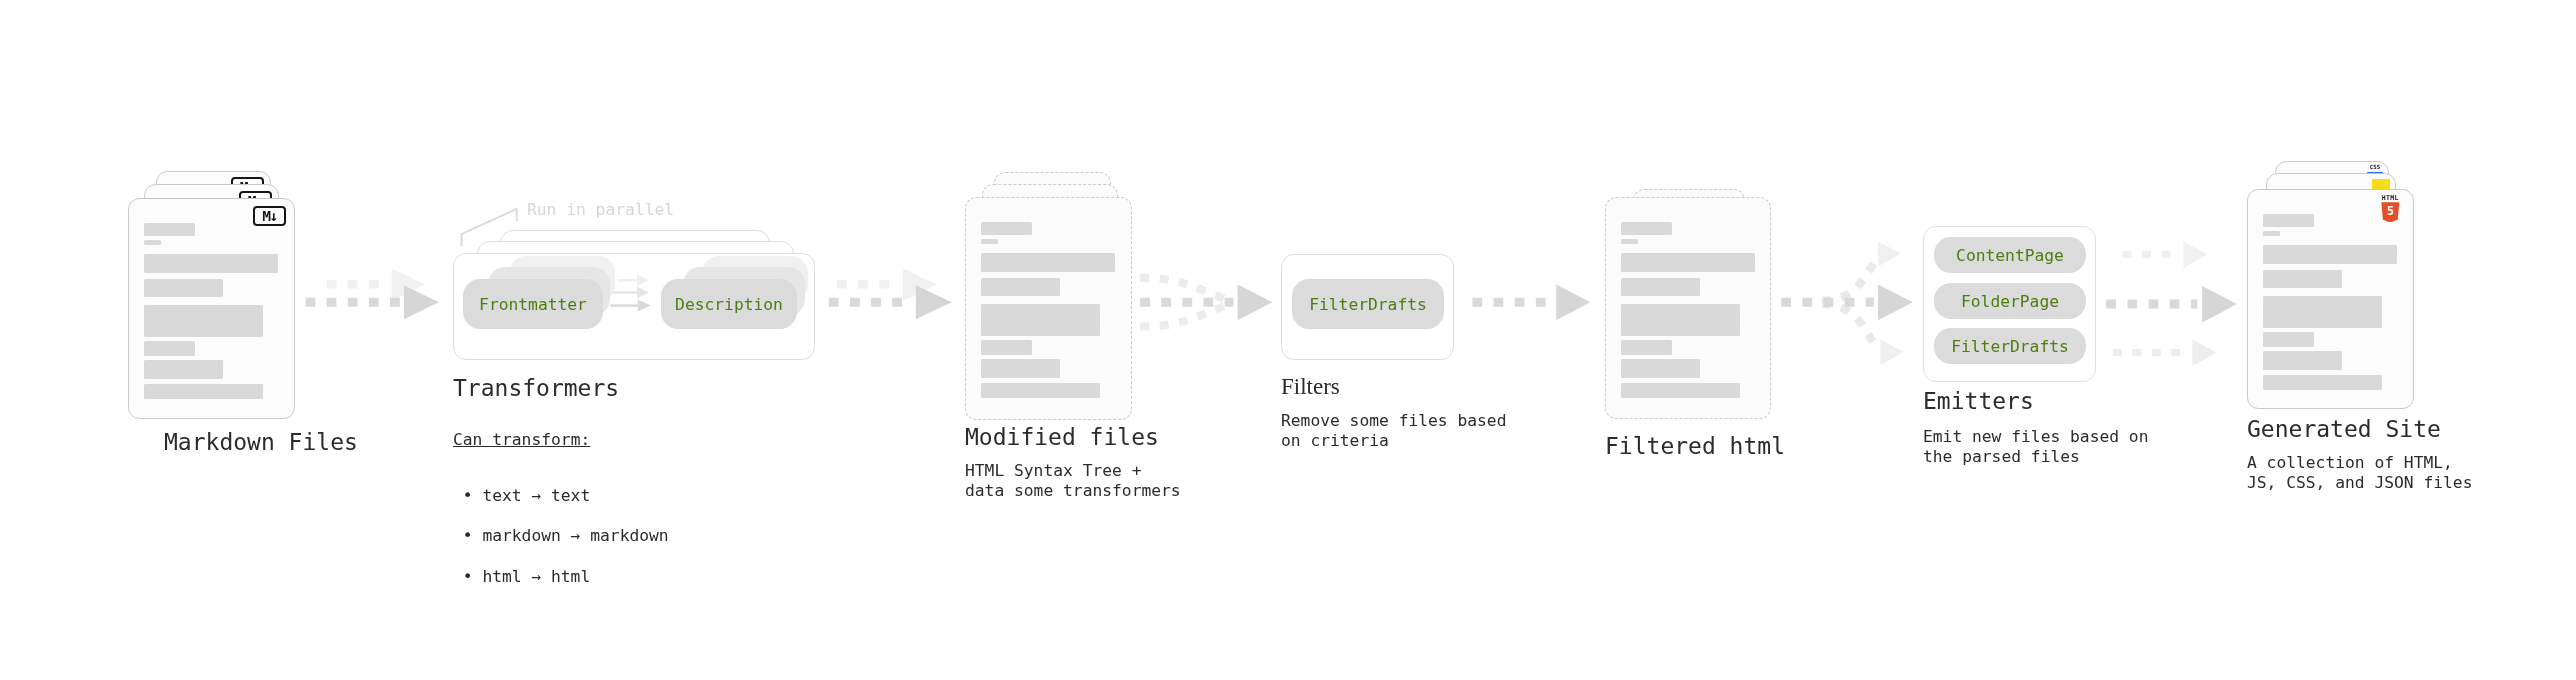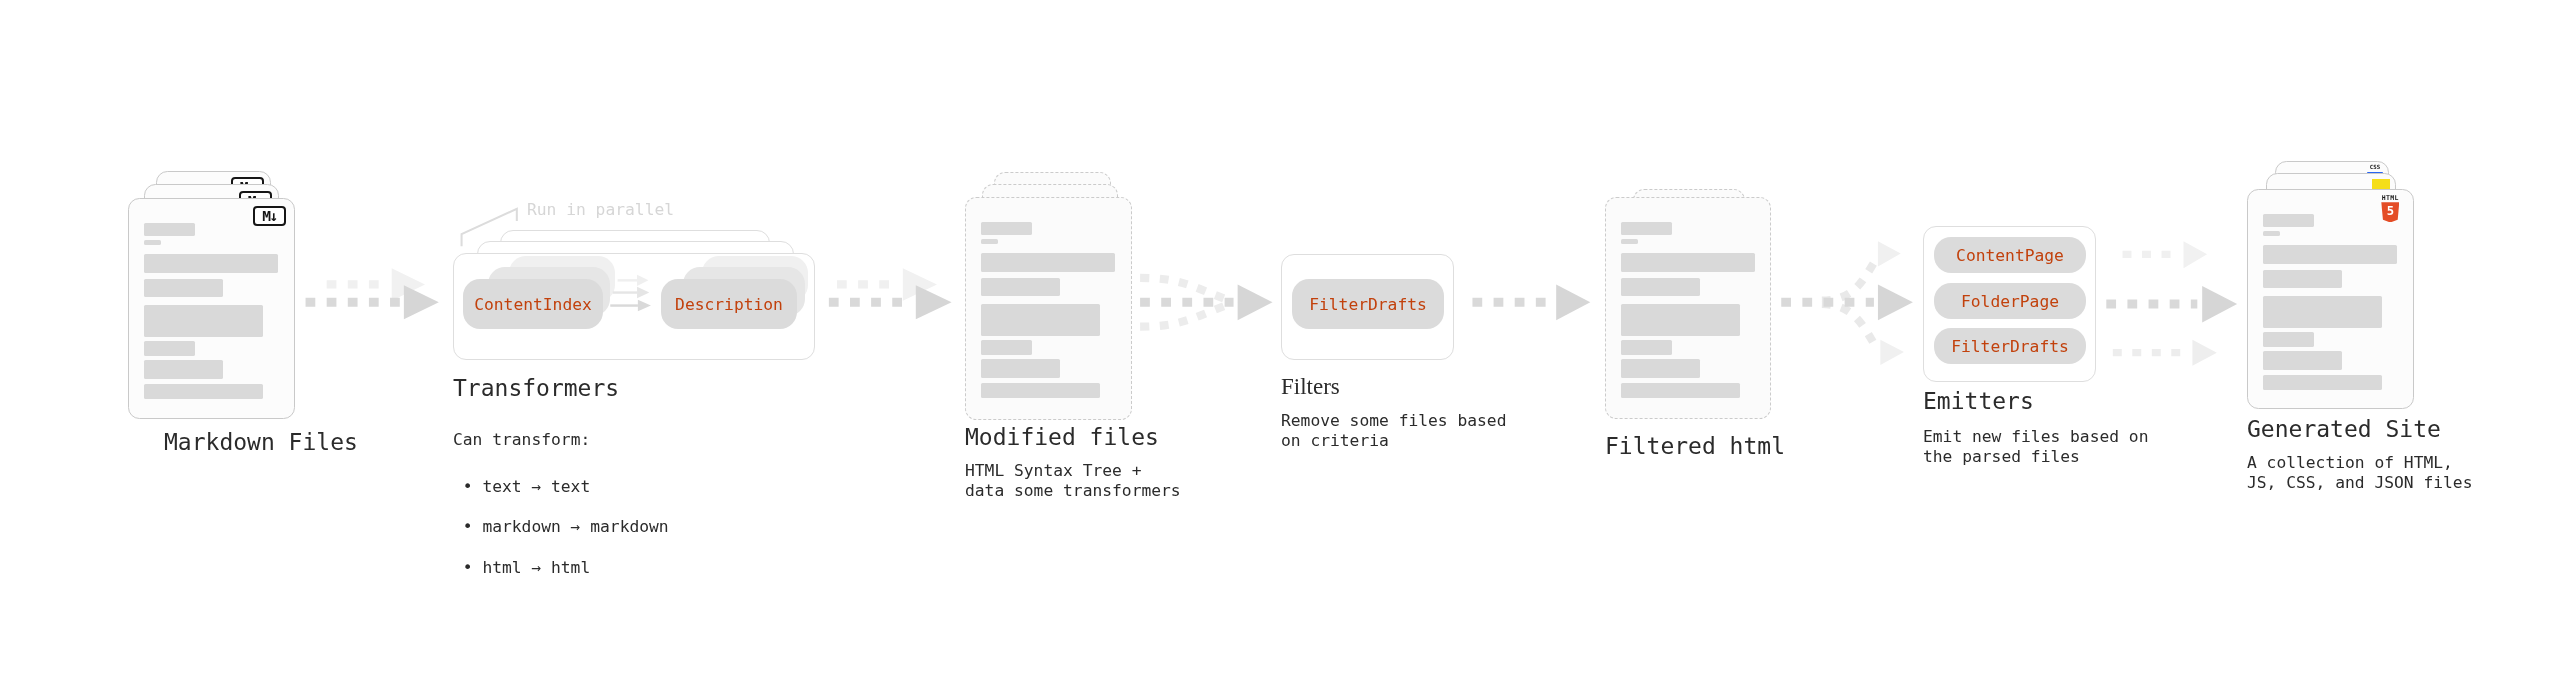--- a/index.html
+++ b/index.html
@@ -33,31 +33,31 @@
   .js-icon{position:absolute;background:#F5DE19;width:18px;height:10.6px;}
   .css-icon{position:absolute;width:16.3px;text-align:center;}
   .css-word{font-size:5.7px;font-weight:bold;color:#161616;line-height:5.7px;}
   .css-bar{margin-top:0.8px;height:3.3px;background:#2965F1;border-radius:0.8px;}
 
   
   .gbox{position:absolute;background:#ffffff;border:1.6px solid #dedede;border-radius:13px;}
   .pill{
     position:absolute;background:#dbdbdb;border-radius:17px;
     display:flex;align-items:center;justify-content:center;
-    font-size:16.3px;color:#c2410c;
+    font-size:16.3px;color:#4d7c0f;
   }
   .pill.g2{background:#e6e6e6;}
   .pill.g3{background:#f0f0f0;}
 
   
   .sec-label{position:absolute;font-size:23px;color:#2b2b2b;white-space:nowrap;}
   .sec-sub{position:absolute;font-size:16.3px;line-height:20.3px;color:#2b2b2b;white-space:pre-line;}
   .note-label{position:absolute;font-size:16.3px;color:#d6d6d6;white-space:nowrap;}
   .bullets div{line-height:20.3px;}
-  .bullets .bhead{margin-bottom:6px;}
+  .bullets .bhead{margin-bottom:15px;text-decoration:underline;}
 
   .overlay{position:absolute;left:0;top:0;pointer-events:none;}
 </style>
 </head>
 <body>
 
 <div class="canvas">
 
   <div>
     <div class="doc" style="left:156px;top:171px;width:115px;height:122px;">
@@ -84,21 +84,21 @@
 
   <div>
     <div class="gbox" style="left:500px;top:230px;width:270px;height:103px;"></div>
     <div class="gbox" style="left:477px;top:241px;width:317px;height:106px;"></div>
     <div class="gbox" style="left:453px;top:253px;width:362px;height:107px;"></div>
 
     <div class="pill g3" style="left:509px;top:256px;width:106px;height:46px;"></div>
     <div class="pill g3" style="left:702px;top:256px;width:106px;height:46px;"></div>
     <div class="pill g2" style="left:488px;top:267px;width:122px;height:49px;"></div>
     <div class="pill g2" style="left:683px;top:267px;width:122px;height:49px;"></div>
-    <div class="pill" style="left:463px;top:279px;width:140px;height:50px;">ContentIndex</div>
+    <div class="pill" style="left:463px;top:279px;width:140px;height:50px;">Frontmatter</div>
     <div class="pill" style="left:661px;top:279px;width:136px;height:50px;">Description</div>
 
     <div class="note-label" style="left:527px;top:200px;">Run in parallel</div>
 
     <div class="sec-label" style="left:453px;top:375px;">Transformers</div>
     <div class="sec-sub bullets" style="left:453px;top:410px;">
       <div class="bhead">Can transform:</div>
       <div style="padding-left:9.8px;">• text → text</div>
       <div style="padding-left:9.8px;">• markdown → markdown</div>
       <div style="padding-left:9.8px;">• html → html</div>

